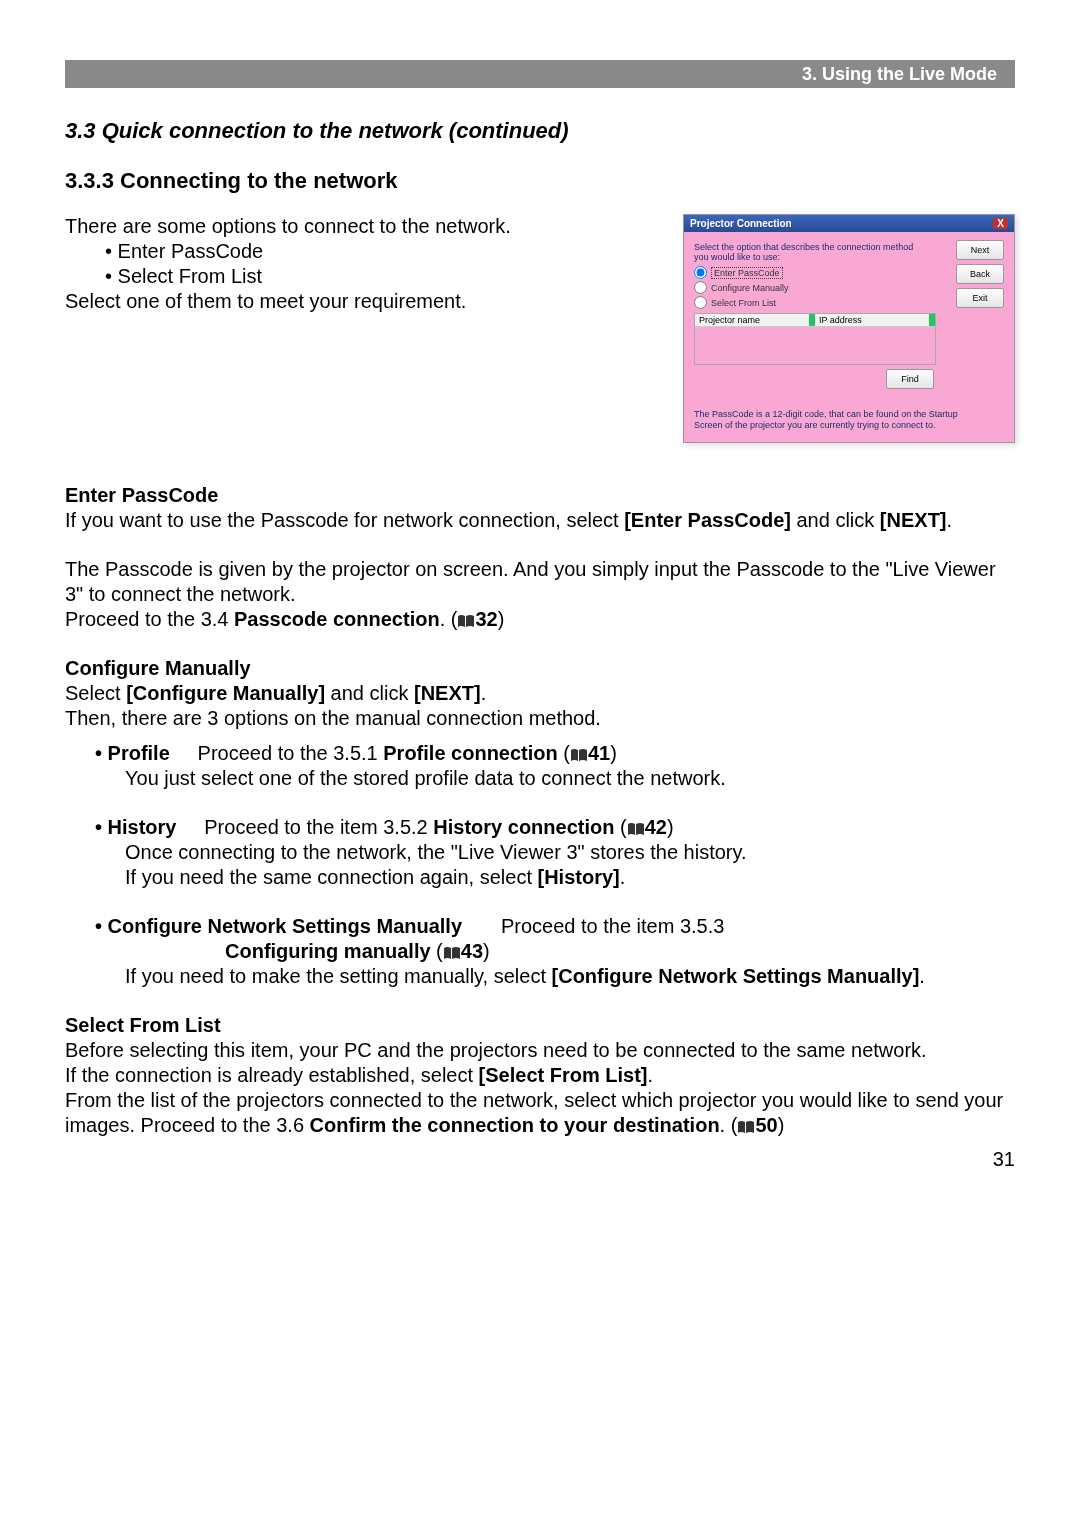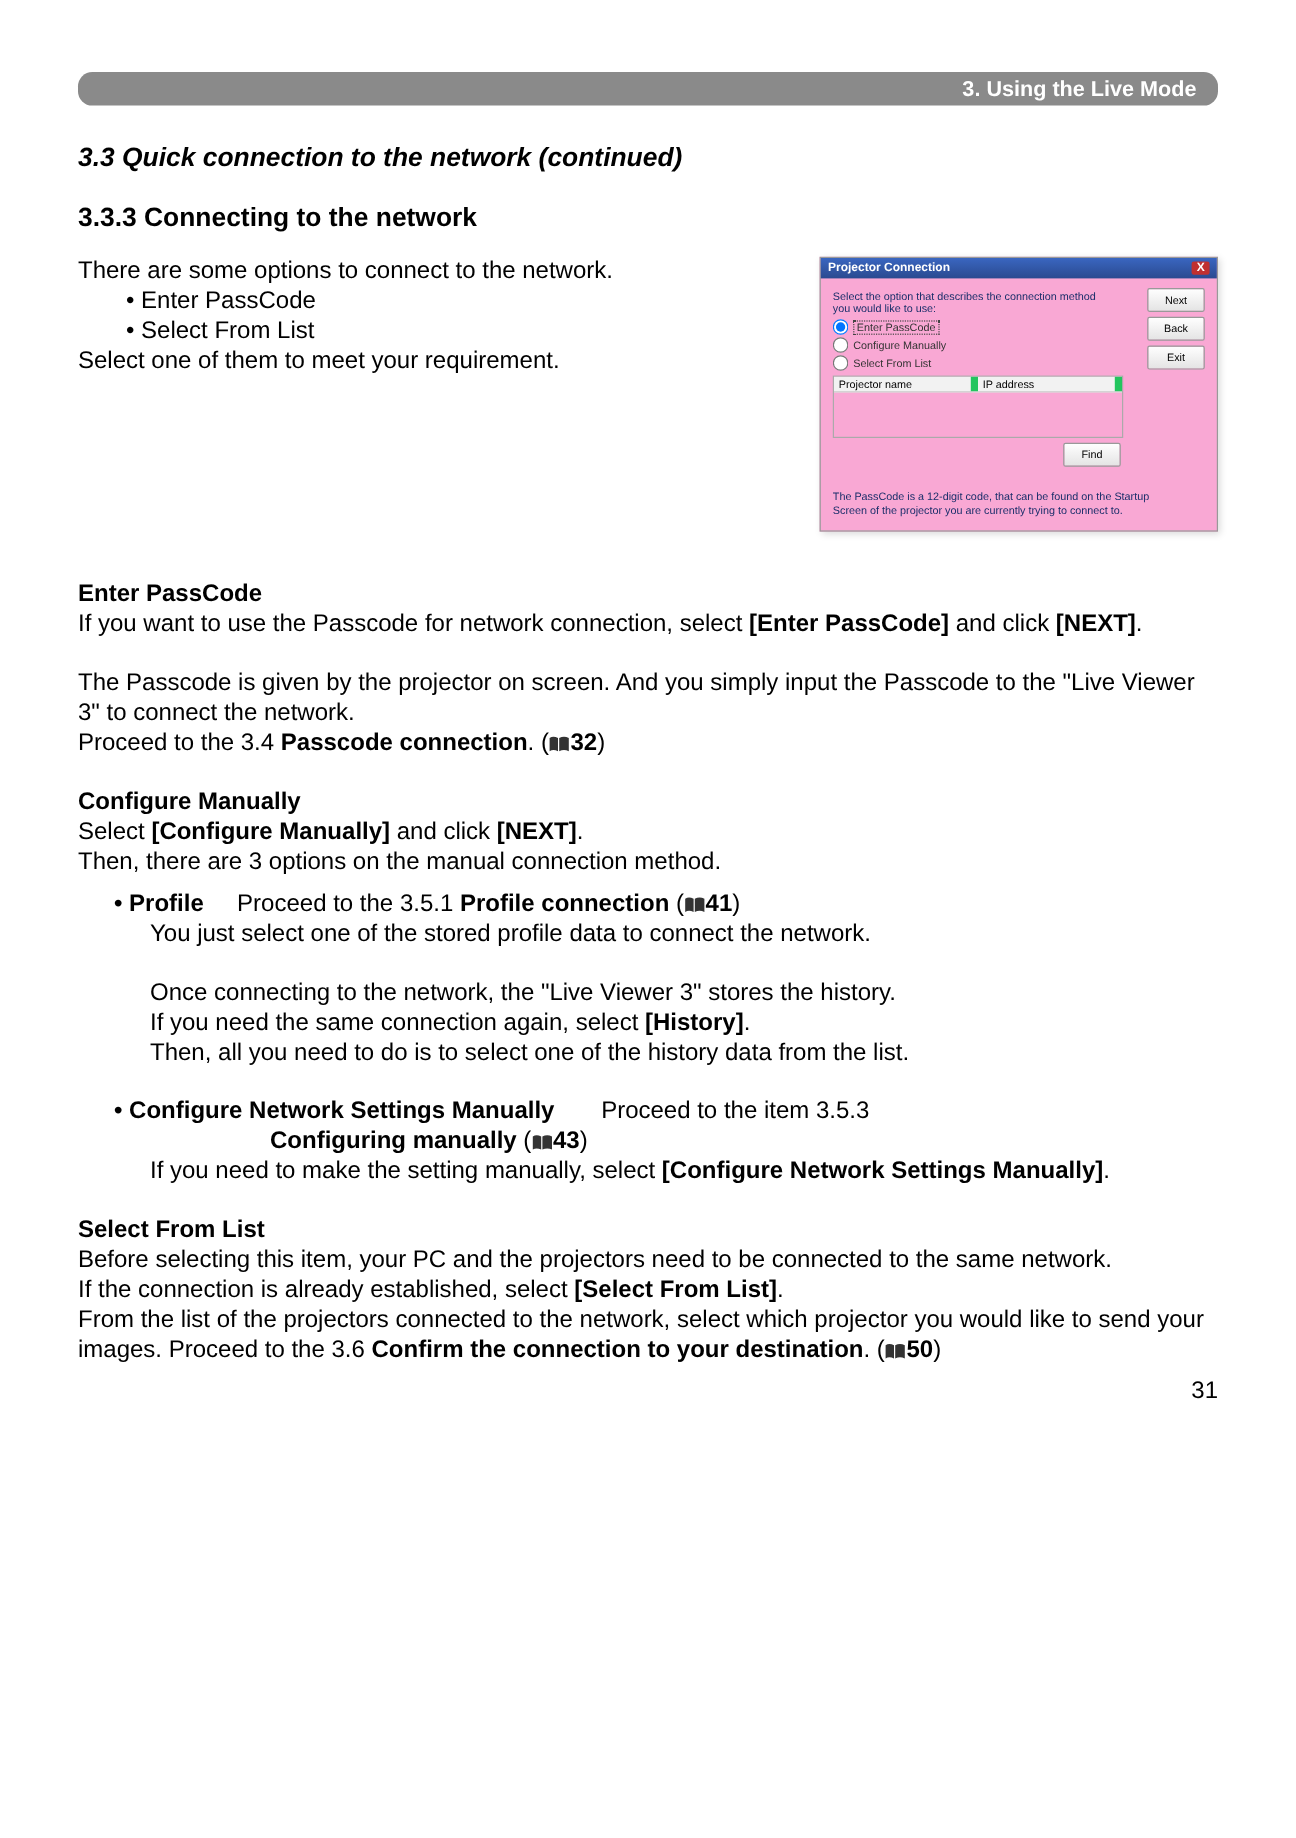--- a/index.html
+++ b/index.html
@@ -8,21 +8,21 @@
     font-family: Arial, Helvetica, sans-serif;
     background: #fff;
     width: 1080px;
   }
   .page {
     padding: 60px 65px 40px 65px;
   }
   .header-bar {
     height: 28px;
     background: #8a8a8a;
-    border-radius: 12px;
+    border-radius: 0;
     margin-bottom: 30px;
     display: flex;
     justify-content: flex-end;
     align-items: center;
     padding-right: 18px;
   }
   .header-bar span {
     color: #fff;
     font-weight: bold;
     font-size: 18px;
@@ -253,24 +253,29 @@
   </div>
 
   <div class="body-text sub-bullet" style="margin-top:10px;">
     <span class="bold">• Profile</span>&nbsp;&nbsp;&nbsp;&nbsp;
     <span>Proceed to the 3.5.1 </span><span class="bold">Profile connection</span><span> (</span><svg class="book-icon" width="18" height="14" viewBox="0 0 18 14">
         <path d="M1 2 Q4 0 8 2 L8 13 Q4 11 1 13 Z M9 2 Q13 0 17 2 L17 13 Q13 11 9 13 Z" fill="#333"></path>
       </svg><span class="pageref">41</span><span>)</span>
   </div>
   <div class="body-text sub-indent para">You just select one of the stored profile data to connect the network.</div>
 
+  <div class="body-text sub-bullet">
+    <span class="bold">• History</span>&nbsp;&nbsp;&nbsp;&nbsp;
+    <span>Proceed to the item 3.5.2 </span><span class="bold">History connection</span><span> (</span><svg class="book-icon" width="18" height="14" viewBox="0 0 18 14">
+        <path d="M1 2 Q4 0 8 2 L8 13 Q4 11 1 13 Z M9 2 Q13 0 17 2 L17 13 Q13 11 9 13 Z" fill="#333"></path>
+      </svg><span class="pageref">42</span><span>)</span>
+  </div>
   <div class="body-text sub-indent para">
     <span>Once connecting to the network, the "Live Viewer 3" stores the history.</span><br>
     <span>If you need the same connection again, select </span><span class="bold">[History]</span><span>.</span><br>
-    <span>Then, all you need to do is to select one of the history data from the list.</span>
   </div>
 
   <div class="body-text sub-bullet">
     <span class="bold">• Configure Network Settings Manually</span>&nbsp;&nbsp;&nbsp;&nbsp;&nbsp;&nbsp;
     <span>Proceed to the item 3.5.3</span><br>
     <span style="display:inline-block;width:130px;"></span><span class="bold">Configuring manually</span><span> (</span><svg class="book-icon" width="18" height="14" viewBox="0 0 18 14">
         <path d="M1 2 Q4 0 8 2 L8 13 Q4 11 1 13 Z M9 2 Q13 0 17 2 L17 13 Q13 11 9 13 Z" fill="#333"></path>
       </svg><span class="pageref">43</span><span>)</span>
   </div>
   <div class="body-text sub-indent para">

